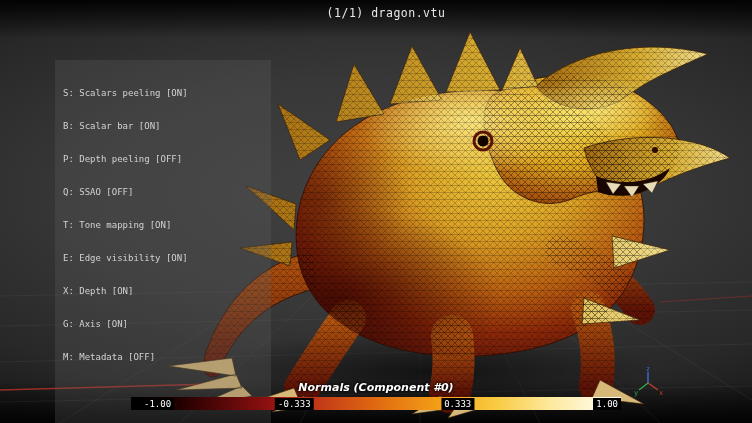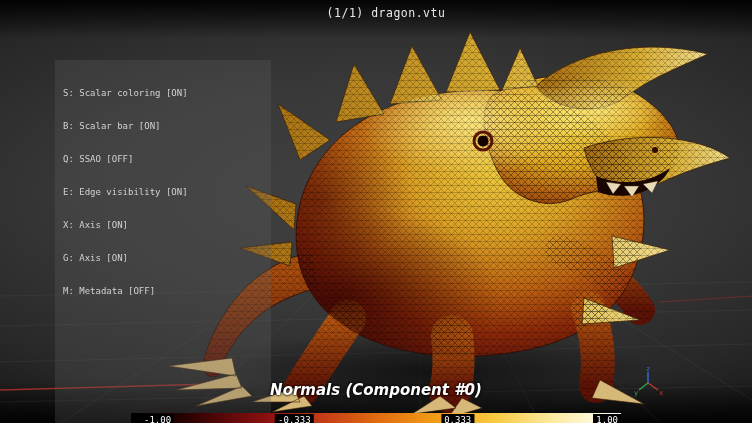--- a/index.html
+++ b/index.html
@@ -17,21 +17,21 @@
     color:#e8e8e8; font-size:11.5px; letter-spacing:.5px;margin-left:20px;
   }
   .cheatsheet {
     position:absolute; left:55px; top:60px; width:216px;
     padding:6px 8px; background:rgba(98,98,98,.28);
     color:#d2d2d2; font-size:9px; line-height:11px; white-space:pre;
   }
   .scalarbar { position:absolute; left:131px; top:381px; width:490px; }
   .sb-title {
     text-align:center; color:#fff; font-family:"DejaVu Sans", sans-serif;
-    font-style:italic; font-weight:bold; font-size:15px; margin-bottom:14px;
+    font-style:italic; font-weight:bold; font-size:11px; margin-bottom:3px;
     text-shadow:0 0 3px #000, 0 0 2px #000;
   }
   .sb-bar {
     position:relative; height:13px;
     background:linear-gradient(90deg,#000 0%,#230000 10%,#8e1010 28%,#c13818 38%,
       #e06a10 50%,#f29c17 62%,#f9c93f 74%,#fdeaa0 86%,#fff 100%);
   }
   .sb-tick {
     position:absolute; top:.5px; background:#000; color:#fff;
     font-size:9px; line-height:12px; padding:0 3px; white-space:nowrap;
@@ -165,25 +165,27 @@
       <path fill="#d6b878" stroke="#3a2008" stroke-width="0.6" d="M232 358 L168 366 L236 376 Z M236 374 L176 390 L242 388 Z M242 386 L196 406 L252 396 Z
            M294 388 L252 402 L300 402 Z M304 396 L272 412 L312 406 Z
            M440 396 L412 414 L456 408 Z M462 398 L448 418 L482 408 Z
            M600 380 L644 404 L592 398 Z"></path>
     </g>
   </svg>
 
   <div class="hud-title">(1/1) dragon.vtu</div>
 
   <div class="cheatsheet">
-    <div class="cs-line">S: Scalar coloring [ON]</div>
+    <div class="cs-line">S: Scalars peeling [ON]</div>
     <div class="cs-line">B: Scalar bar [ON]</div>
+    <div class="cs-line">P: Depth peeling [OFF]</div>
     <div class="cs-line">Q: SSAO [OFF]</div>
+    <div class="cs-line">T: Tone mapping [ON]</div>
     <div class="cs-line">E: Edge visibility [ON]</div>
-    <div class="cs-line">X: Axis [ON]</div>
+    <div class="cs-line">X: Depth [ON]</div>
     <div class="cs-line">G: Axis [ON]</div>
     <div class="cs-line">M: Metadata [OFF]</div>
     
     
     
     
     
     
     
     

